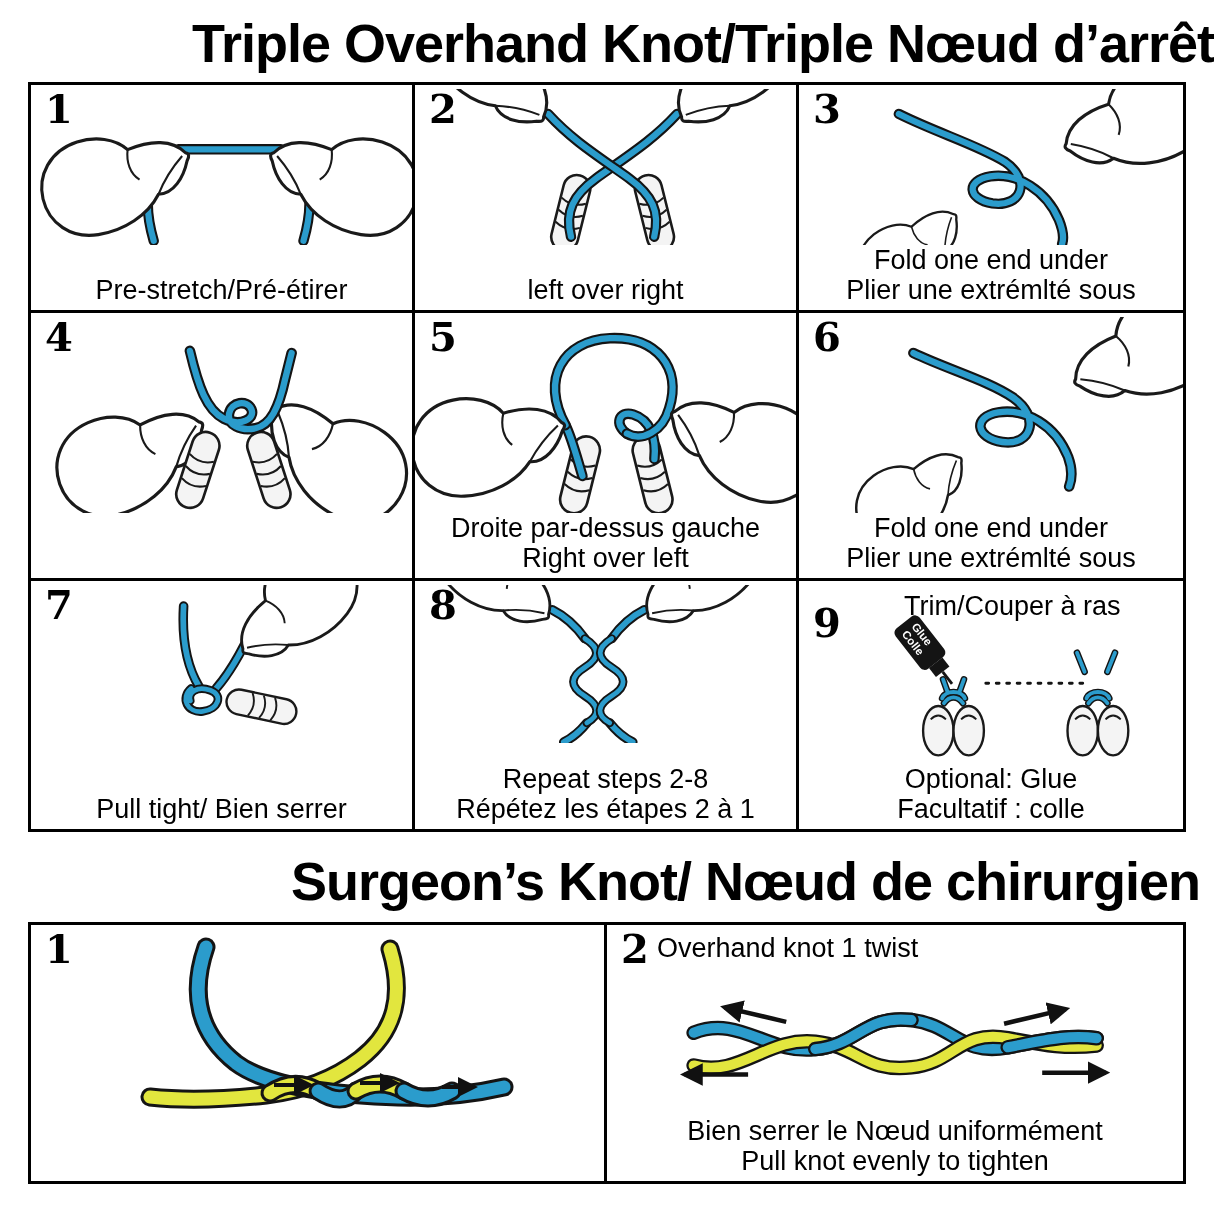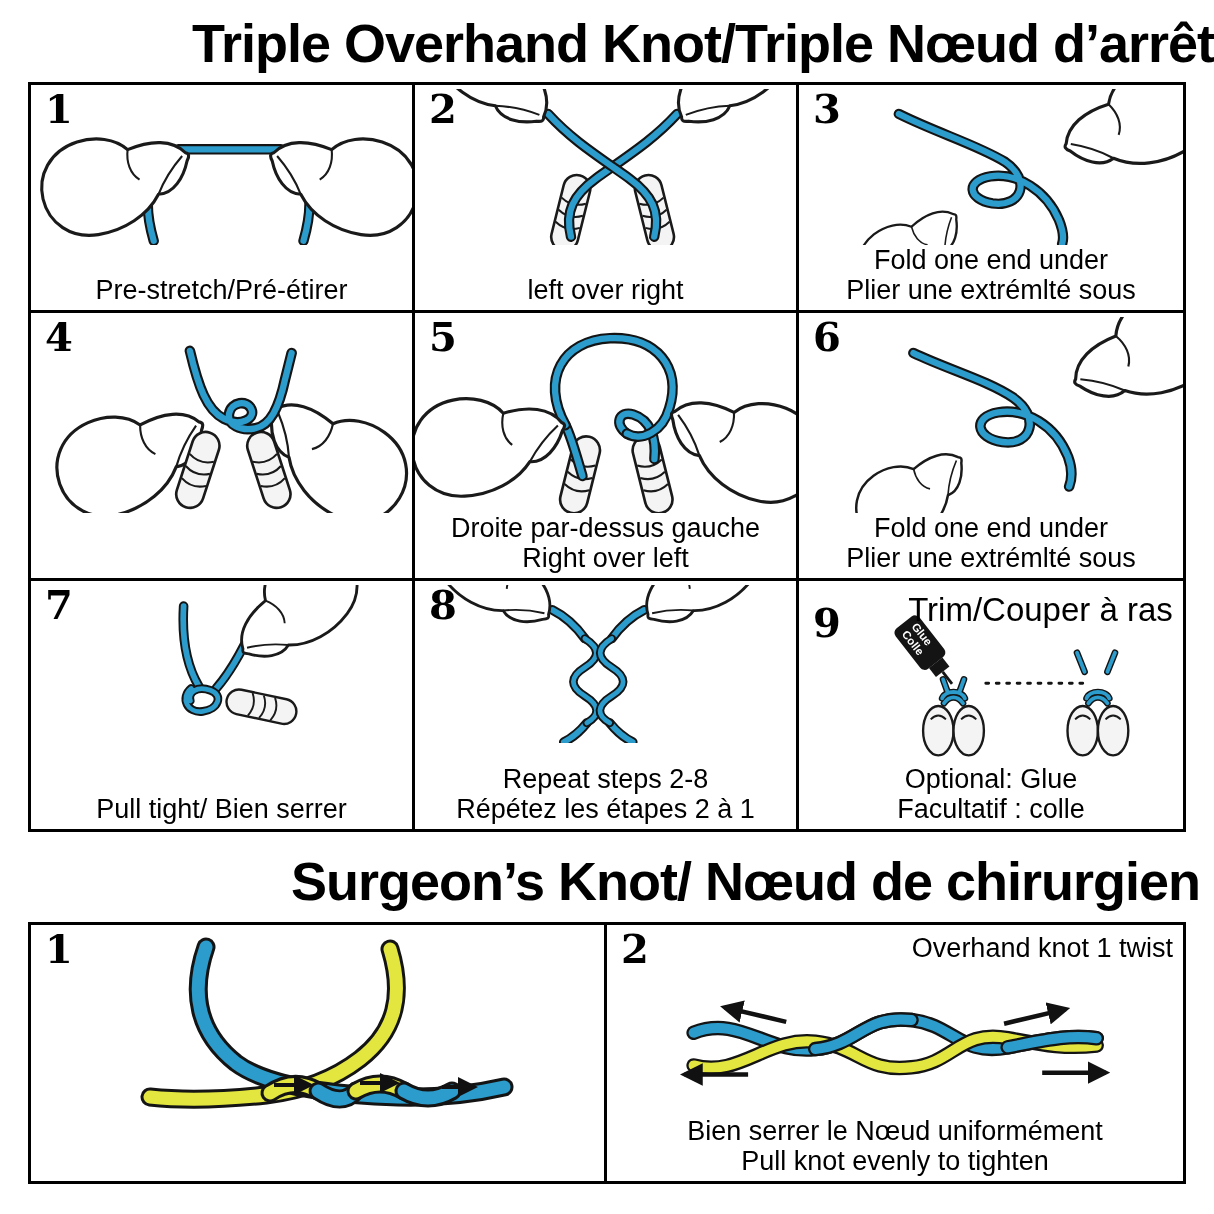--- a/index.html
+++ b/index.html
@@ -18,22 +18,22 @@
   .num{position:absolute;top:4px;left:14px;font-family:"DejaVu Serif",serif;font-weight:700;font-size:40px;line-height:1;z-index:3}
   .cell9 .num{top:22px}
   .art{display:block;margin:4px auto 0}
   .r1 .art{height:156px}
   .r2 .art{height:196px}
   .r3 .art{height:158px}
   .cell9 .art{height:152px;margin-top:30px}
   .s1 .art{height:230px;margin-top:6px}
   .s2 .art{height:118px;margin-top:66px}
   .cap{position:absolute;left:4px;right:4px;bottom:5px;text-align:center;font-size:27px;line-height:1.12;z-index:2}
-  .toplabel{position:absolute;top:10px;left:105px;right:6px;text-align:center;font-size:33px;z-index:2}
-  .captop{position:absolute;top:8px;left:50px;right:10px;text-align:right;font-size:27px;line-height:1.12;z-index:2}
+  .toplabel{position:absolute;top:10px;left:105px;right:6px;font-size:27px;z-index:2}
+  .captop{position:absolute;top:8px;left:50px;right:10px;text-align:left;font-size:27px;line-height:1.12;z-index:2}
   .co{fill:none;stroke:#141414;stroke-linecap:round;stroke-linejoin:round}
   .cb{fill:none;stroke:var(--cord-blue,#2b9ccc);stroke-linecap:round;stroke-linejoin:round}
   .cy{fill:none;stroke:var(--cord-yellow,#e2e63e);stroke-linecap:round;stroke-linejoin:round}
   .glue-text{fill:#fff;font-size:12px;font-weight:700;font-family:"Liberation Sans",sans-serif}
   .defs-svg{position:absolute;width:0;height:0}
 </style>
 </head>
 <body>
 
 <svg class="defs-svg" aria-hidden="true">

